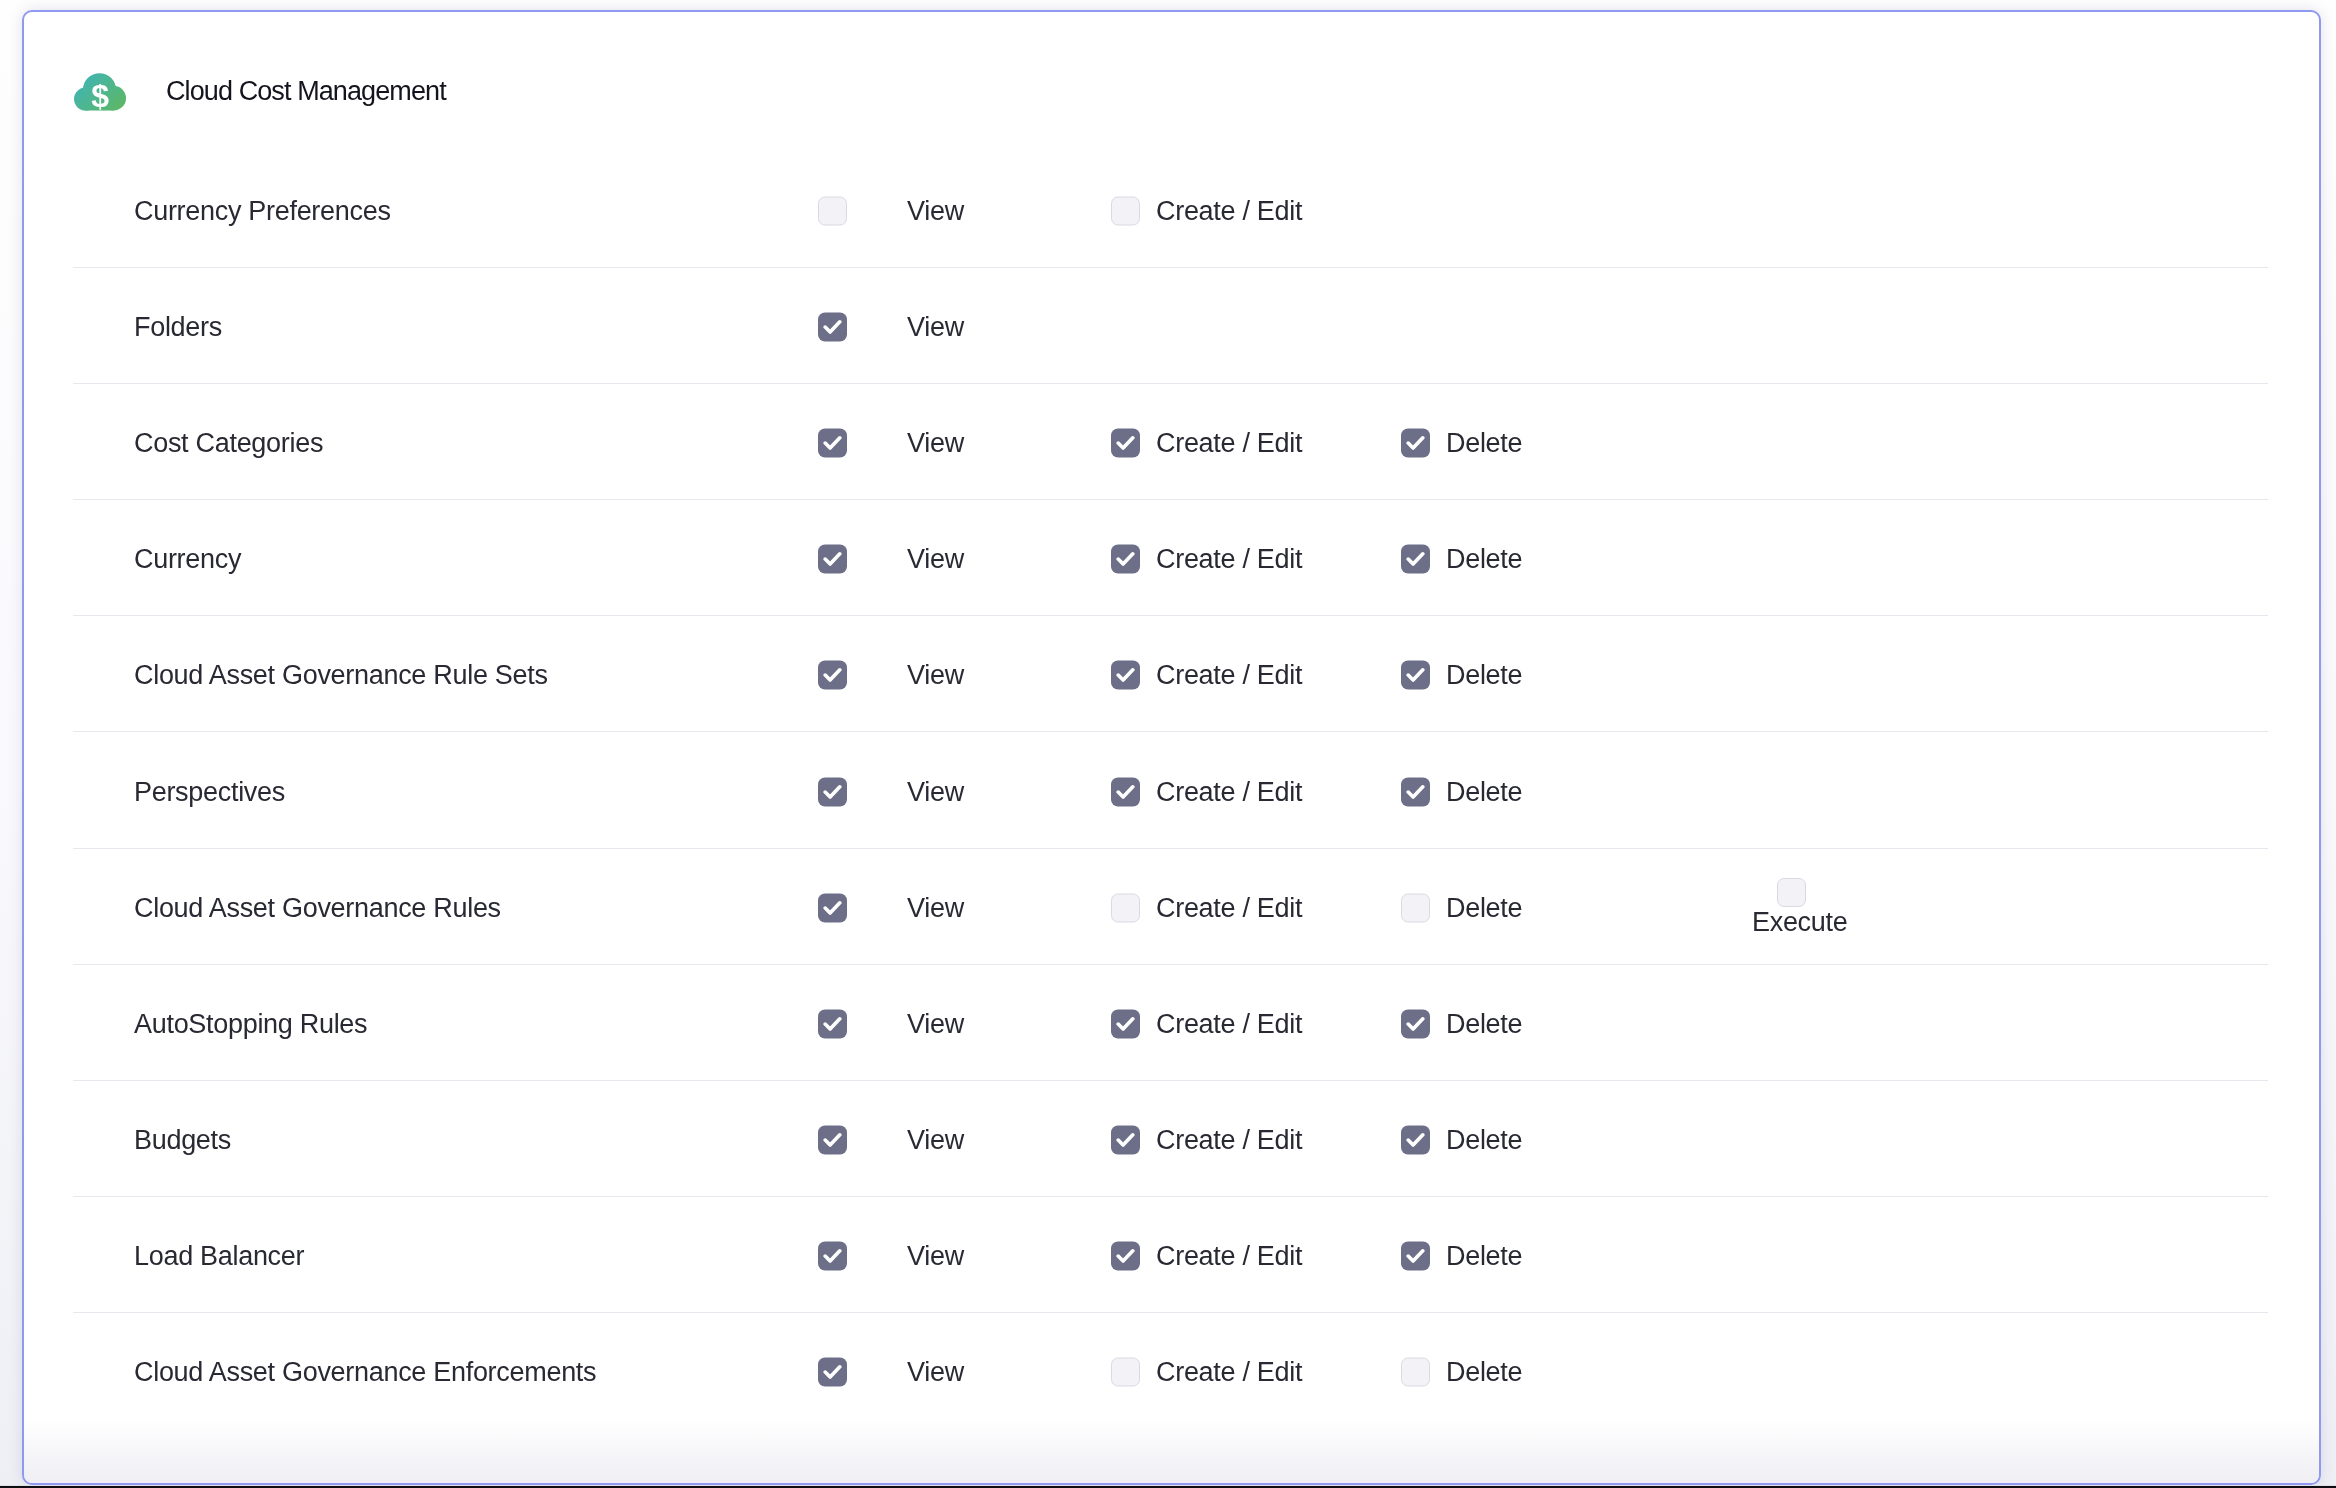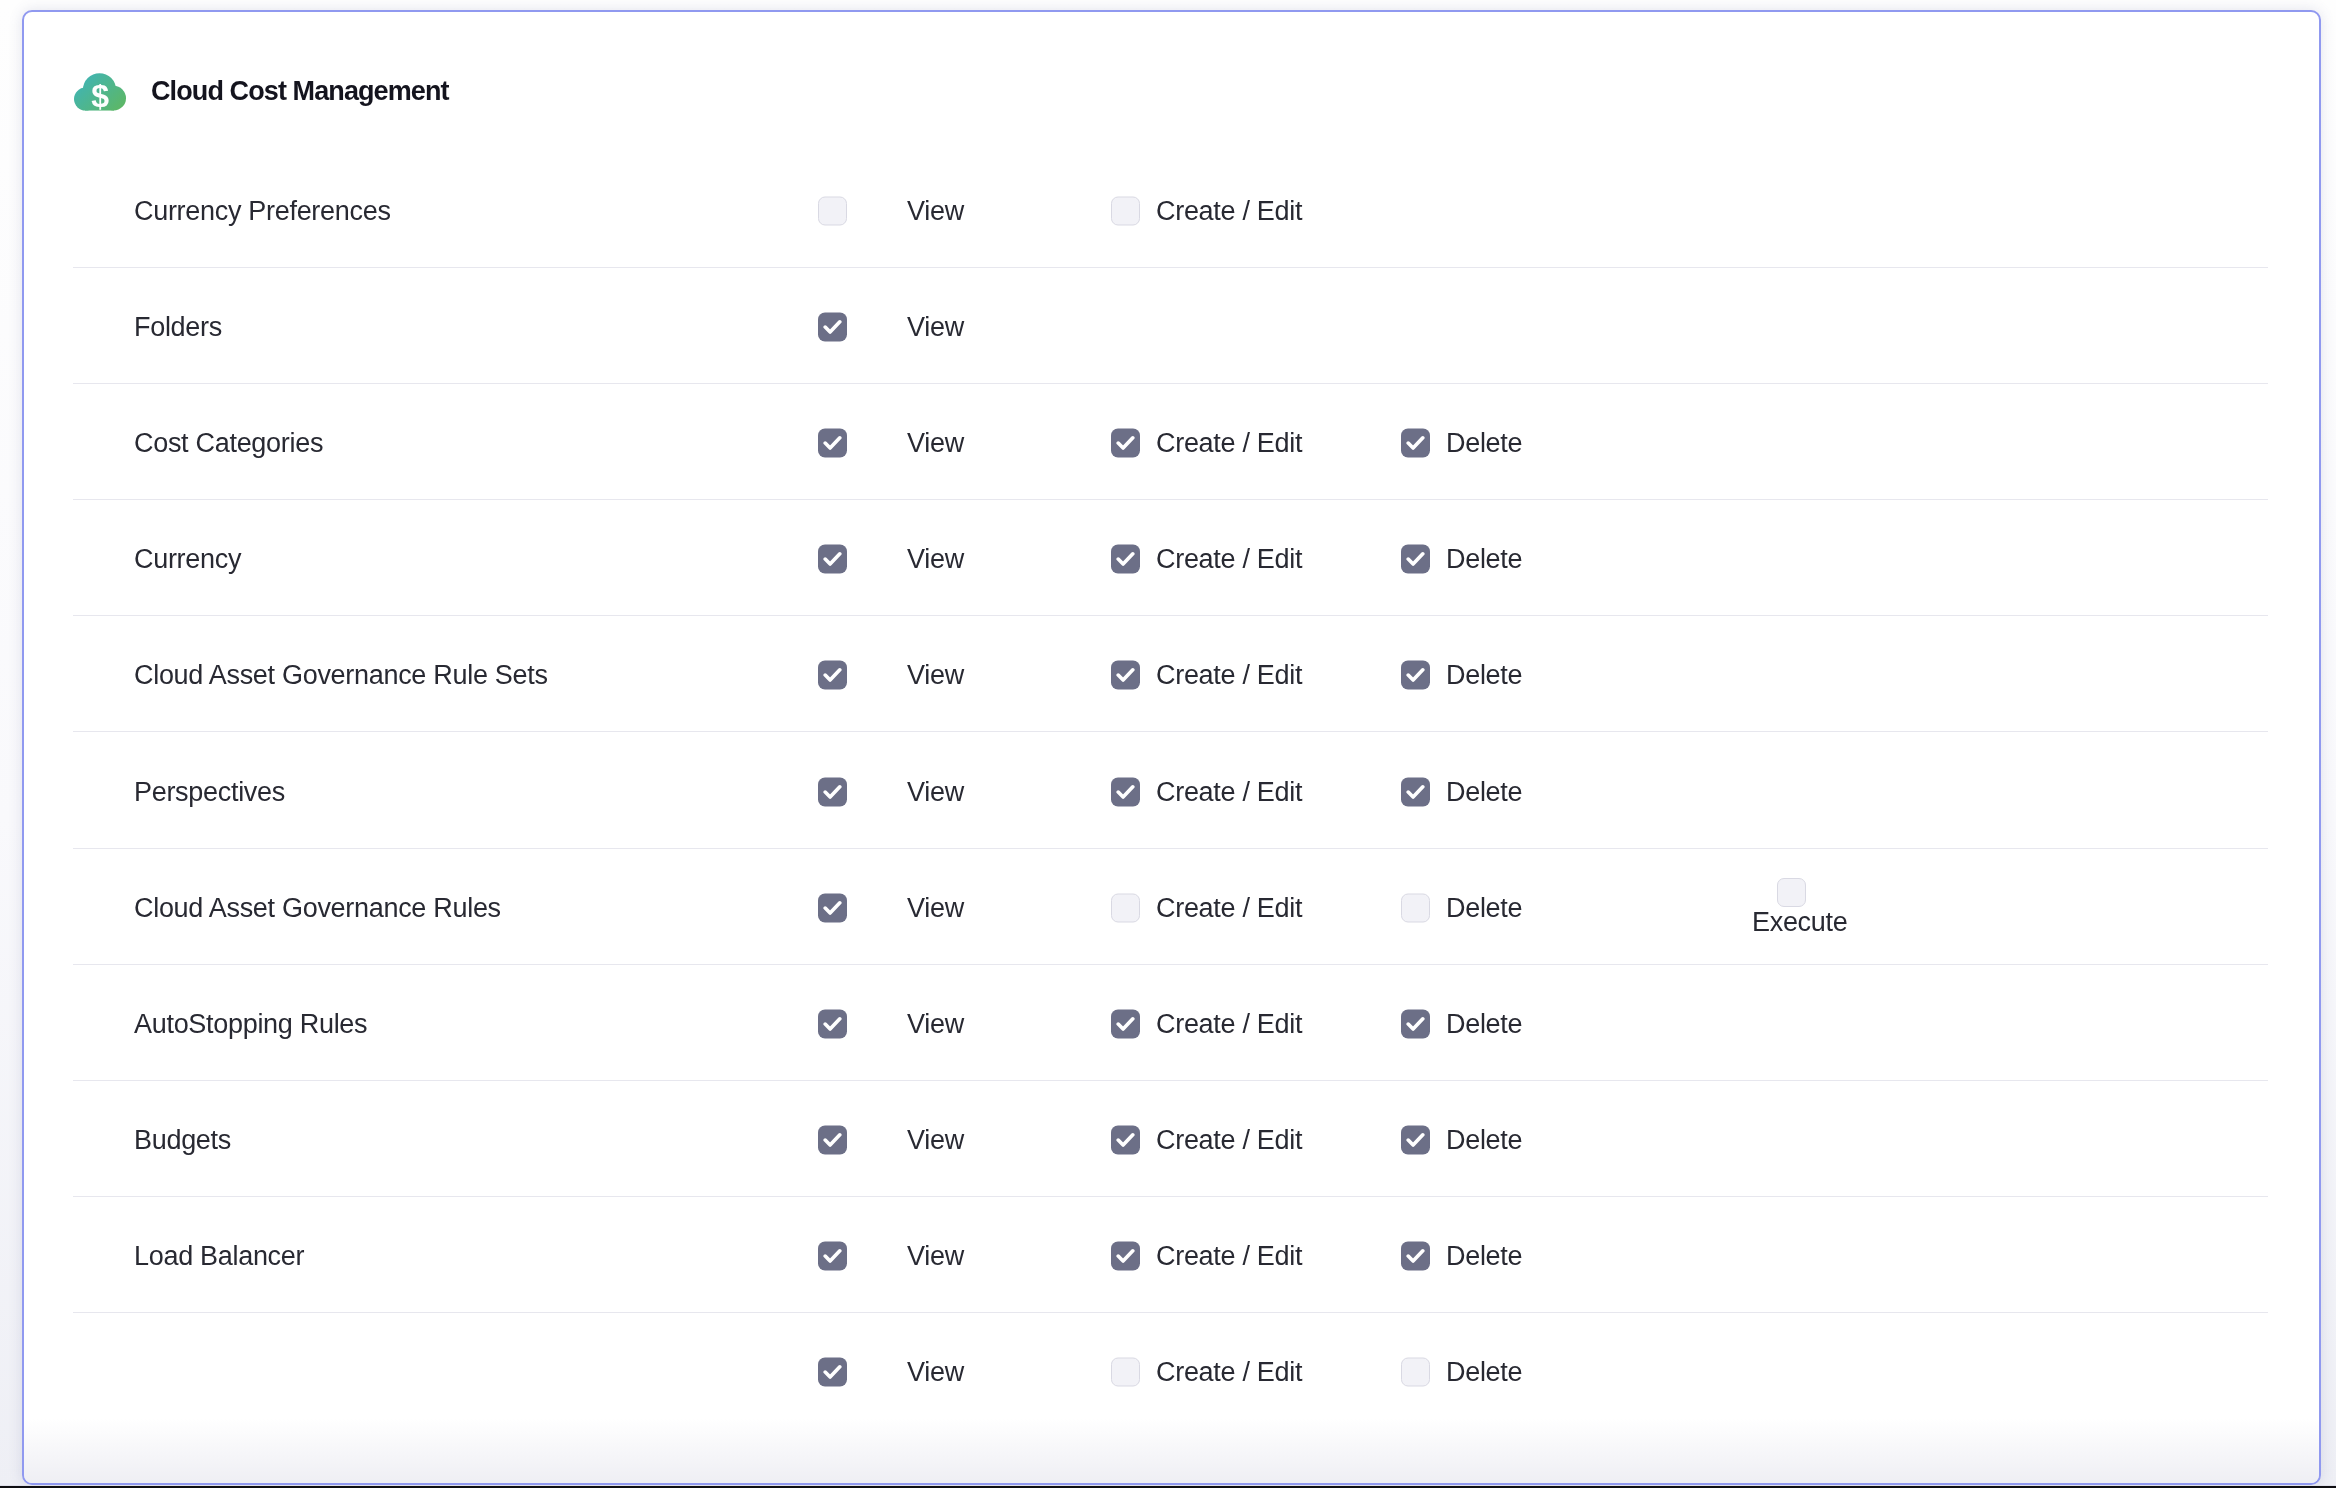--- a/index.html
+++ b/index.html
@@ -27,21 +27,21 @@
   }
   .bottomlight{
     position:absolute;left:0;top:1485px;width:2336px;height:1px;
     background:#dfdfe9;
   }
   .hdr{
     position:absolute;left:50px;top:59px;height:40px;display:flex;align-items:center;
   }
   .hdr svg{display:block;margin-top:1px;}
   .hdr .t{
-    margin-left:25px;font-size:27px;font-weight:700;color:rgba(17,17,27,0.99);letter-spacing:-0.9px;
+    margin-left:40px;font-size:27px;font-weight:400;color:rgba(17,17,27,0.99);letter-spacing:-0.9px;
   }
   .rows{position:absolute;left:0;top:139px;right:0;}
   .row{
     position:relative;height:116.1px;box-sizing:border-box;
   }
   .row + .row::before{
     content:'';position:absolute;left:49px;right:51px;top:0;height:1px;background:#e7e7ee;
   }
   .lbl{
     position:absolute;left:86px;top:calc(50% + 2px);transform:translateY(-50%);
@@ -309,20 +309,21 @@
         <div class="cell c3">
           <div class="cb on">
             <svg width="19" height="15" viewBox="0 0 19 15">
               <path d="M2.2 7.6l4.9 4.9L16.8 2.3" fill="none" stroke="#ffffff" stroke-width="3.6" stroke-linecap="round" stroke-linejoin="round"></path>
             </svg>
           </div>
           <div class="tx">Delete</div>
         </div>
       </div>
       <div class="row">
+        <div class="lbl">Cloud Asset Governance Enforcements</div>
         <div class="cell c1">
           <div class="cb on">
             <svg width="19" height="15" viewBox="0 0 19 15">
               <path d="M2.2 7.6l4.9 4.9L16.8 2.3" fill="none" stroke="#ffffff" stroke-width="3.6" stroke-linecap="round" stroke-linejoin="round"></path>
             </svg>
           </div>
           <div class="tx">View</div>
         </div>
         <div class="cell c2">
           <div class="cb off"></div>

